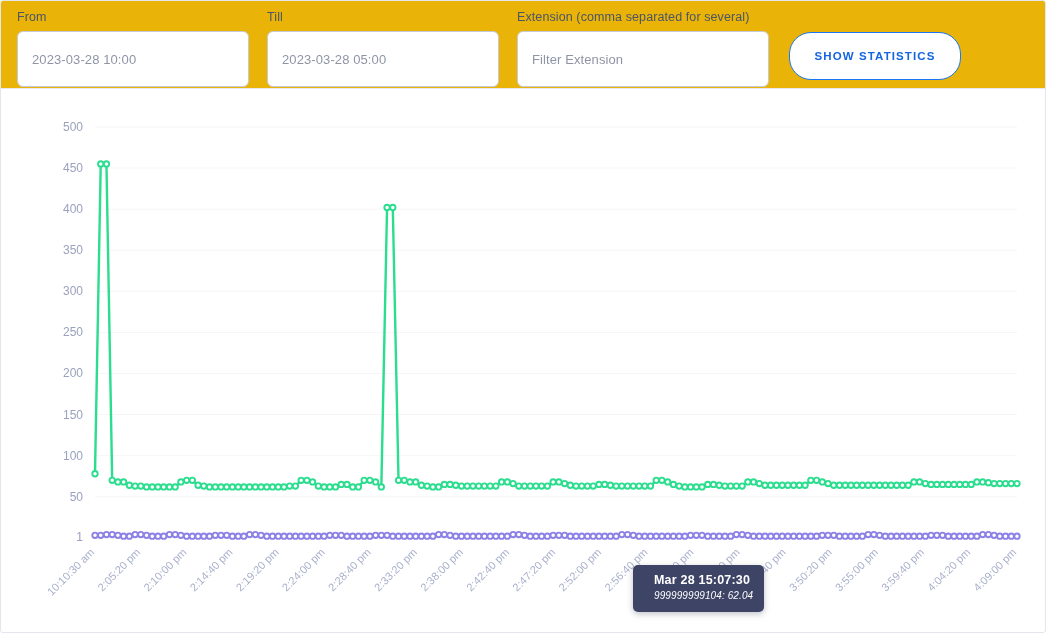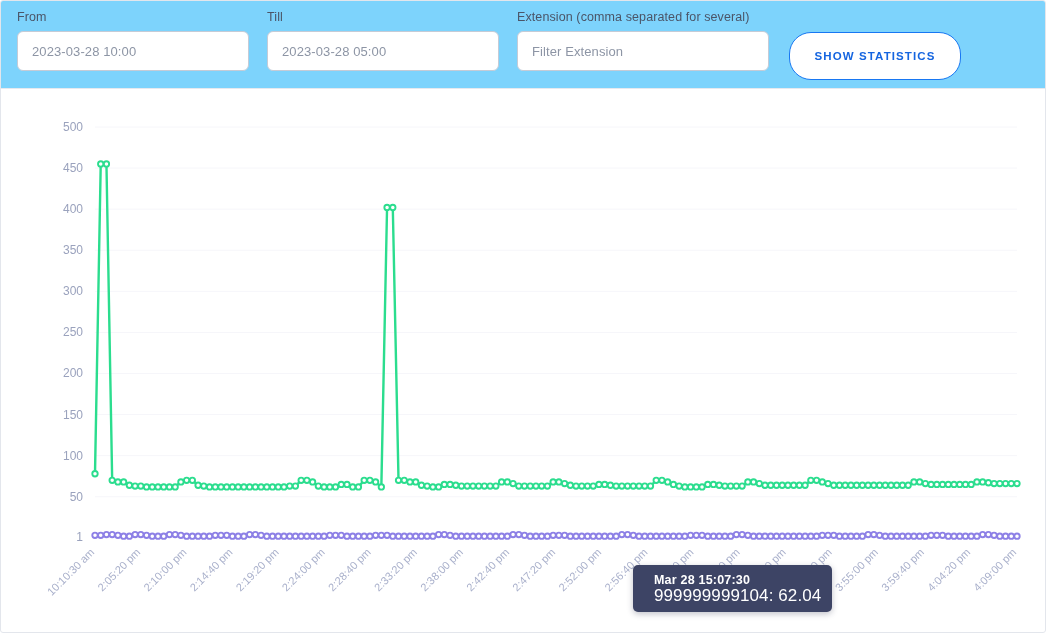--- a/index.html
+++ b/index.html
@@ -16,38 +16,38 @@
     background: #ffffff;
     border: 1px solid #e3e6ec;
     border-radius: 3px;
     overflow: hidden;
   }
 
   
   .filter-bar {
     position: relative;
     height: 88px;
-    background: #7dd3fc;
+    background: #eab308;
     border-bottom: 1px solid #e6e9ef;
     padding: 8px 16px 0 16px;
   }
   .field {
     position: absolute;
     top: 8px;
   }
   .field-label {
     font-size: 12.5px;
     color: #4b5568;
     letter-spacing: .1px;
     line-height: 16px;
     margin-bottom: 6px;
     white-space: nowrap;
   }
   .field-input {
-    height: 40px;
+    height: 56px;
     border: 1px solid #c5cbd6;
     border-radius: 6px;
     background: #ffffff;
     display: flex;
     align-items: center;
     padding: 0 14px;
     font-size: 13px;
     color: #8d95a5;
     letter-spacing: .1px;
   }
@@ -115,23 +115,24 @@
     box-shadow: 0 2px 6px rgba(30,34,60,.28);
     white-space: nowrap;
   }
   .tooltip .t-title {
     font-size: 12.5px;
     font-weight: bold;
     line-height: 16px;
     letter-spacing: .2px;
   }
   .tooltip .t-value {
-    font-size: 17px;
+    font-size: 10px;
     line-height: 16px;
     letter-spacing: .1px;
+    font-style: italic;
   }
 </style>
 </head>
 <body>
 
 <div id="app">
 
   <div class="filter-bar">
 
     <div class="field" id="field-from">

